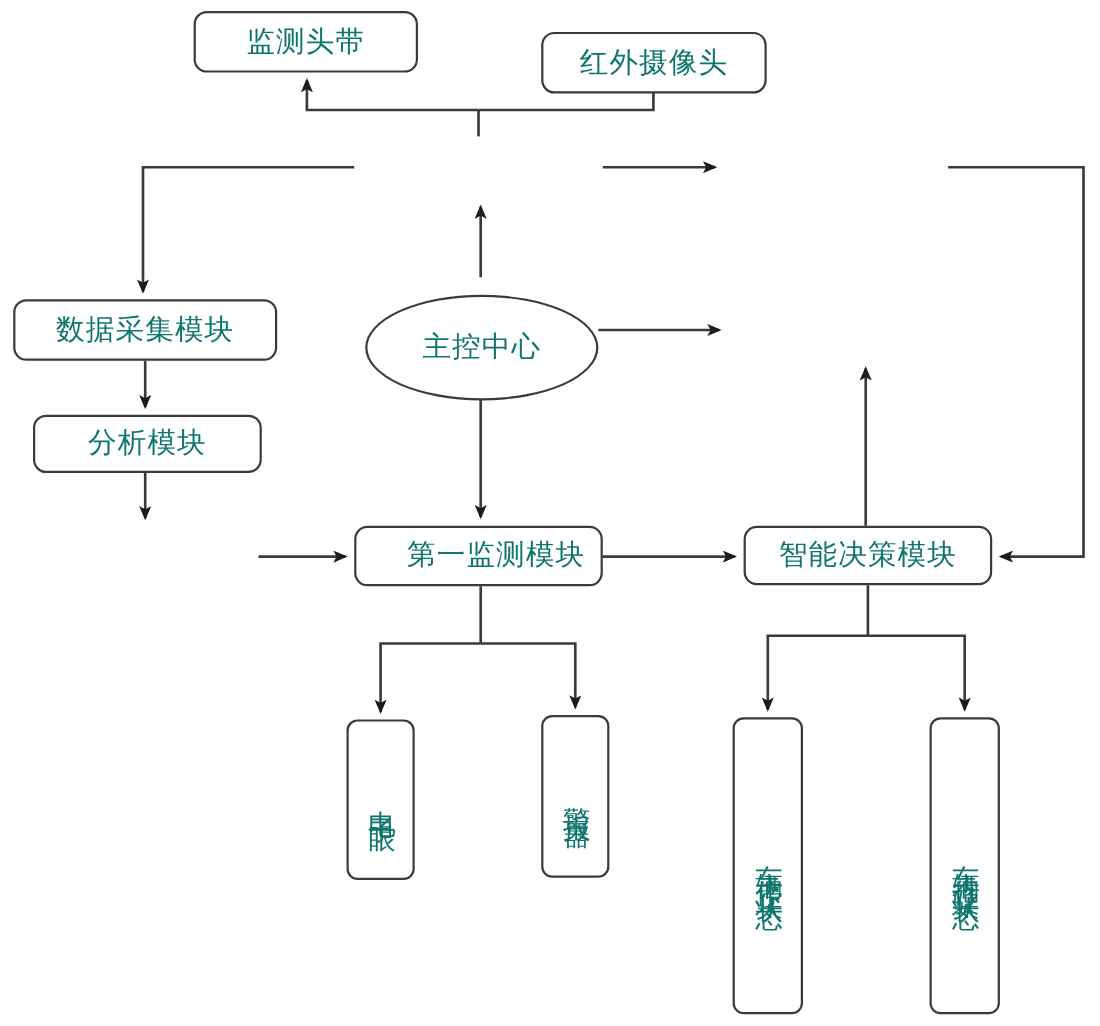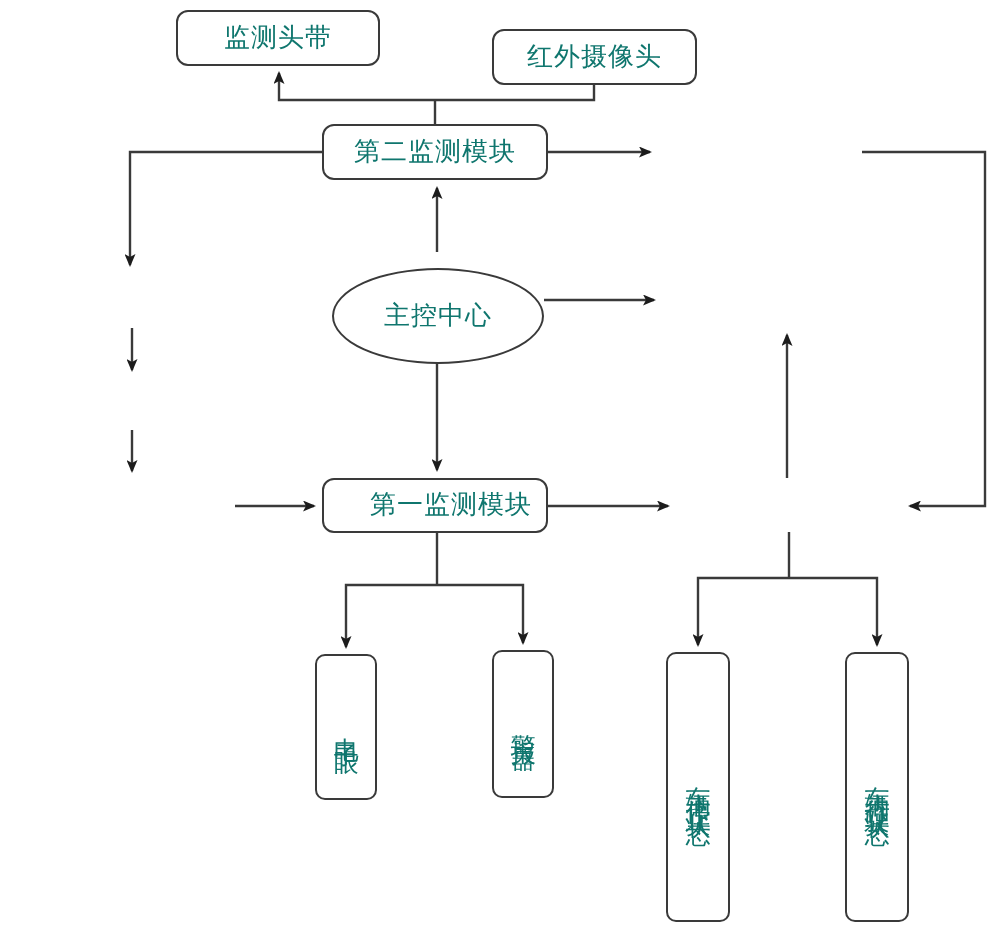--- a/index.html
+++ b/index.html
@@ -104,37 +104,43 @@
   </svg>
 
   <div class="node rounded" style="left:176px; top:10px; width:204px; height:56px;">
     <span class="label f26">监测头带</span>
   </div>
 
   <div class="node rounded" style="left:492px; top:10px; width:205px; height:56px;margin-top:19px;">
     <span class="label f26">红外摄像头</span>
   </div>
 
-  <div class="node rounded" style="left:322px; top:124px; width:226px; height:56px;">
-    <span class="label f26">第二监测模块</span>
-  </div>
 
 
+  <div class="node rounded" style="left:12px; top:272px; width:240px; height:56px;">
+    <span class="label f26">数据采集模块</span>
+  </div>
 
   <div class="node ellipse" style="left:332px; top:268px; width:212px; height:96px;">
     <span class="label f26">主控中心</span>
   </div>
 
 
+  <div class="node rounded" style="left:30px; top:377px; width:208px; height:53px;">
+    <span class="label f26">分析模块</span>
+  </div>
 
 
   <div class="node rounded" style="left:322px; top:478px; width:226px; height:55px;padding-left:32px;">
     <span class="label f26">第一监测模块</span>
   </div>
 
+  <div class="node rounded" style="left:676px; top:478px; width:226px; height:54px;">
+    <span class="label f26">智能决策模块</span>
+  </div>
 
   <div class="node vertical" style="left:315px; top:654px; width:62px; height:146px;">
     <span class="label f25">电子眼</span>
   </div>
 
   <div class="node vertical" style="left:492px; top:650px; width:62px; height:148px;">
     <span class="label f25">警报器</span>
   </div>
 
   <div class="node vertical" style="left:666px; top:652px; width:64px; height:270px;">

